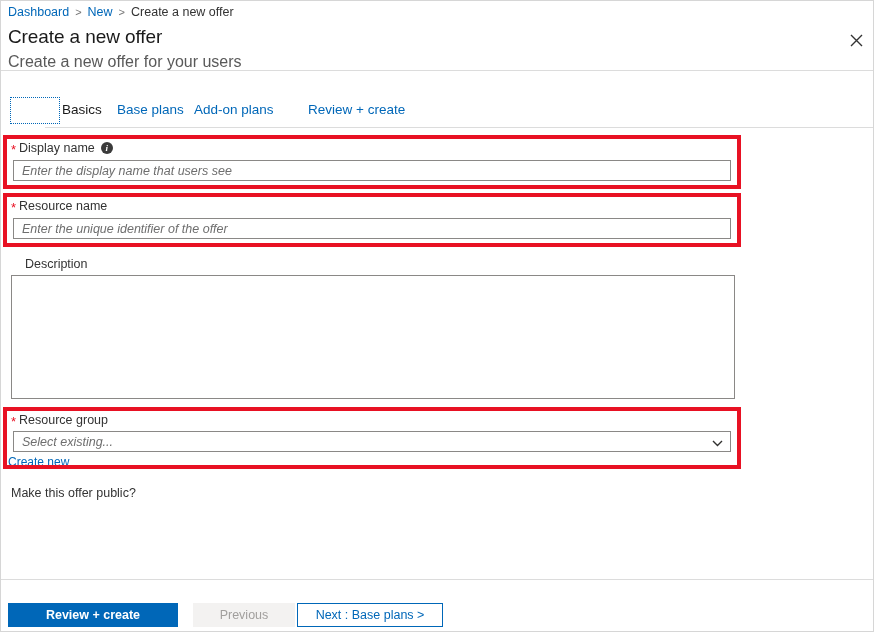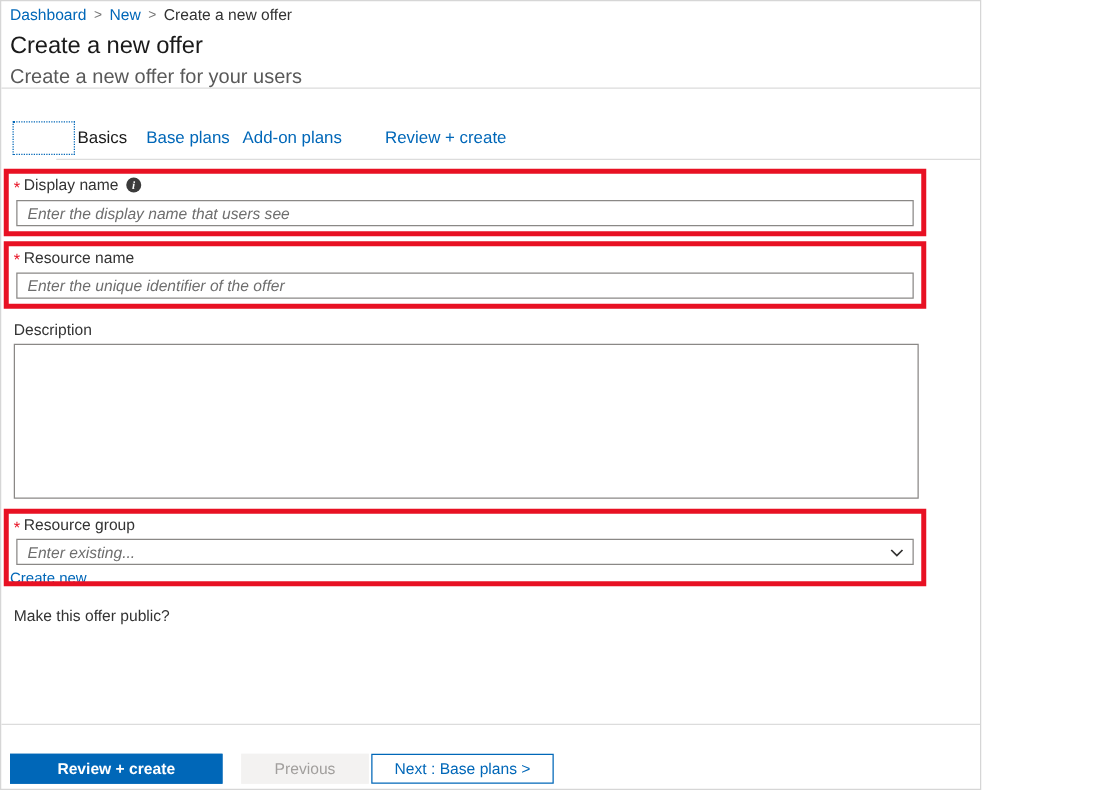--- a/index.html
+++ b/index.html
@@ -6,21 +6,21 @@
     margin: 0;
     padding: 0;
     background: #ffffff;
   }
   body {
     font-family: "Liberation Sans", sans-serif;
     -webkit-font-smoothing: antialiased;
   }
   #app {
     position: relative;
-    width: 785px;
+    width: 874px;
     height: 632px;
     background: #ffffff;
     box-sizing: border-box;
     border: 1px solid #d6d6d6;
     overflow: hidden;
   }
 
   
   .breadcrumb {
     position: absolute;
@@ -332,31 +332,31 @@
   <input class="txt-input" style="left: 12px; top: 159px; width: 718px; height: 21px;" placeholder="Enter the display name that users see">
   <div class="redbox" style="left:2px; top:134px; width:738px; height:54px;"></div>
 
   <div class="field-label" style="left:10px; top:198px;">
     <span class="req-star">*</span>
     <span>Resource name</span>
   </div>
   <input class="txt-input" style="left: 12px; top: 217px; width: 718px; height: 21px;" placeholder="Enter the unique identifier of the offer">
   <div class="redbox" style="left:2px; top:192px; width:738px; height:54px;"></div>
 
-  <div class="field-label" style="left:10px; top:256px;align-items:center;">
+  <div class="field-label" style="left:24px; top:256px;align-items:center;">
     <span>Description</span>
   </div>
   <textarea class="txt-input" style="left: 10px; top: 274px; width: 724px; height: 124px;" placeholder=""></textarea>
 
   <div class="field-label" style="left:10px; top:412px;">
     <span class="req-star">*</span>
     <span>Resource group</span>
   </div>
   <div class="select-wrap" style="left:12px; top:430px; width:718px; height:21px;">
-    <div class="select-box">Enter existing...</div>
+    <div class="select-box">Select existing...</div>
     <span class="chevron">
       <svg width="11" height="7" viewBox="0 0 11 7">
         <path d="M1,1 L5.5,5.5 L10,1" stroke="#323130" stroke-width="1.4" fill="none"></path>
       </svg>
     </span>
   </div>
   <div class="link-inline" style="left:7px; top:454px;">Create new</div>
   <div class="redbox" style="left:2px; top:406px; width:738px; height:62px;"></div>
 
   <div class="field-label" style="left:10px; top:485px;">

